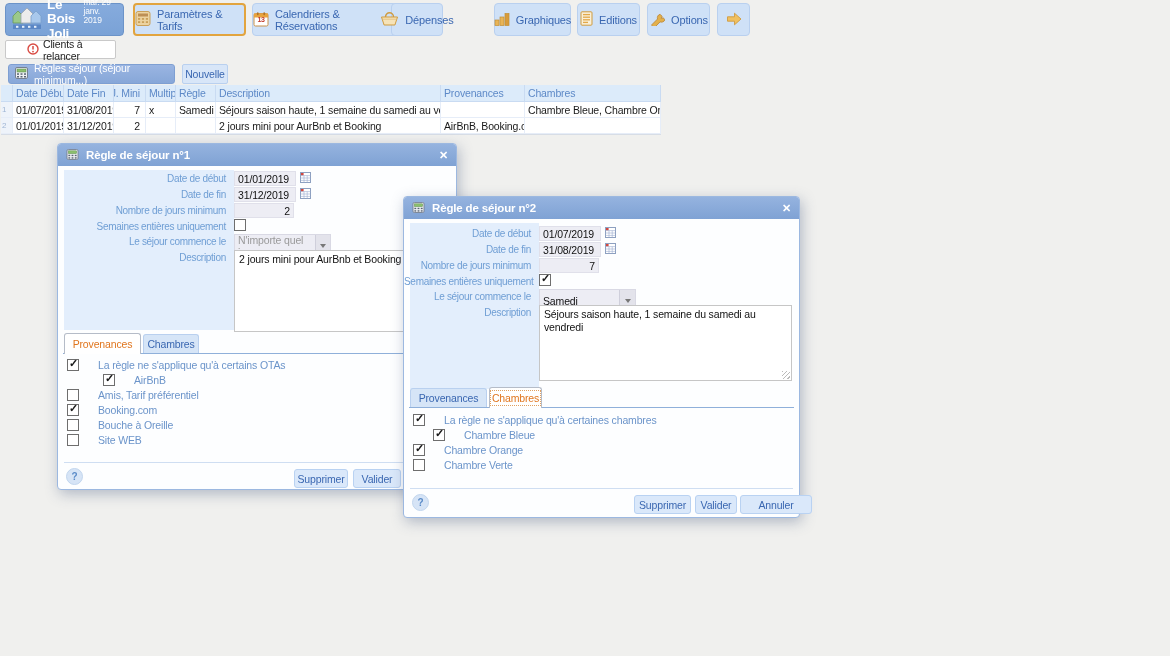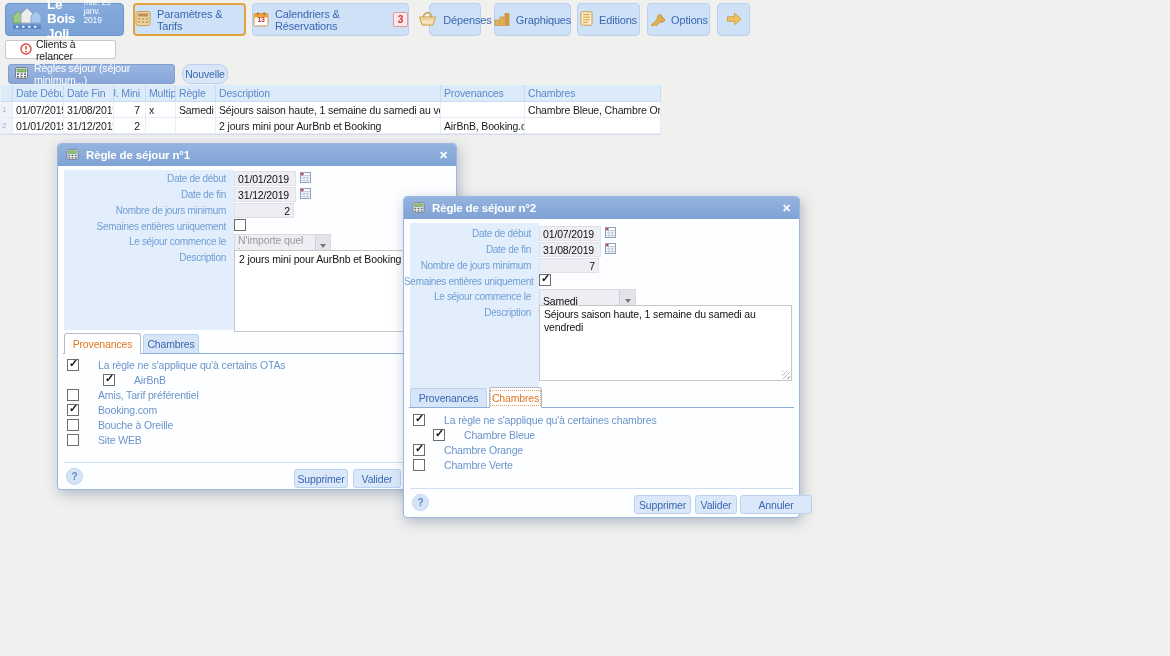--- a/index.html
+++ b/index.html
@@ -32,33 +32,33 @@
   .tab.active { border:2px solid #e2a43e; }
   .badge {
     min-width:15px; height:15px; padding:0 3px;
     background:#fce8ea; border:1px solid #e09a9a; border-radius:2px;
     color:#cc3333; font-size:10px; font-weight:bold;
     display:flex; align-items:center; justify-content:center;
   }
   .clients-btn {
     left:5px; top:40px; width:111px; height:19px;
     background:#fff; border:1px solid #c9c9c9; border-radius:2px;
-    display:flex; align-items:center; gap:4px; padding:0 14px; color:#222;
+    display:flex; align-items:center; gap:4px; padding:0 21px; color:#222;
   }
 
   
   .rules-hdr-btn {
     left:8px; top:64px; width:167px; height:20px;
     background:linear-gradient(#9ab5e2,#87a7d8); border:1px solid #7e9fd2; border-radius:3px;
     display:flex; align-items:center; gap:6px; padding:0 6px;
     color:#fff; font-size:10.5px;
   }
   .nouvelle-btn {
     left:182px; top:64px; width:46px; height:20px;
-    background:#d8e6f8; border:1px solid #b9d0ef; border-radius:9px;
+    background:#d8e6f8; border:1px solid #b9d0ef; border-radius:2px;
     display:flex; align-items:center; justify-content:center;
     color:#3a67b1; font-size:10.5px;
   }
 
   
   .rules-table { left:1px; top:85px; width:660px; border-bottom:1px solid #d7dde6; }
   .t-row { display:grid; grid-template-columns:12px 51px 50px 32px 30px 40px 225px 84px 136px; }
   .t-cell {
     height:16px; display:flex; align-items:center; padding:0 3px;
     border-right:1px solid #e6edf8; border-bottom:1px solid #e6edf8;
@@ -184,21 +184,21 @@
       <path d="M1,1.5 h14 v4 h-14 z" fill="#e8a23c"></path>
       <rect x="4" y="0.3" width="1.6" height="3" rx="0.8" fill="#b07226"></rect>
       <rect x="10.4" y="0.3" width="1.6" height="3" rx="0.8" fill="#b07226"></rect>
     </svg>
     <span class="day-num">13</span>
   </span>
   <span>Calendriers &amp; Réservations</span>
   <span class="badge">3</span>
 </div>
 
-<div class="abs tab" style="left:429px;width:52px;">
+<div class="abs tab" style="left:391px;width:52px;">
   <span>
     <svg width="19" height="14" viewBox="0 0 19 14">
       <path d="M5.5,5 a4,4.2 0 0 1 8,0" fill="none" stroke="#cf9b3f" stroke-width="1.4"></path>
       <path d="M1.5,5 h16 l-2.6,8 h-10.8 z" fill="#f6e3b8" stroke="#cf9b3f" stroke-width="1"></path>
       <path d="M2.2,7.2 h14.6" stroke="#e0bc7a" stroke-width="0.8"></path>
     </svg>
   </span>
   <span>Dépenses</span>
 </div>
 

